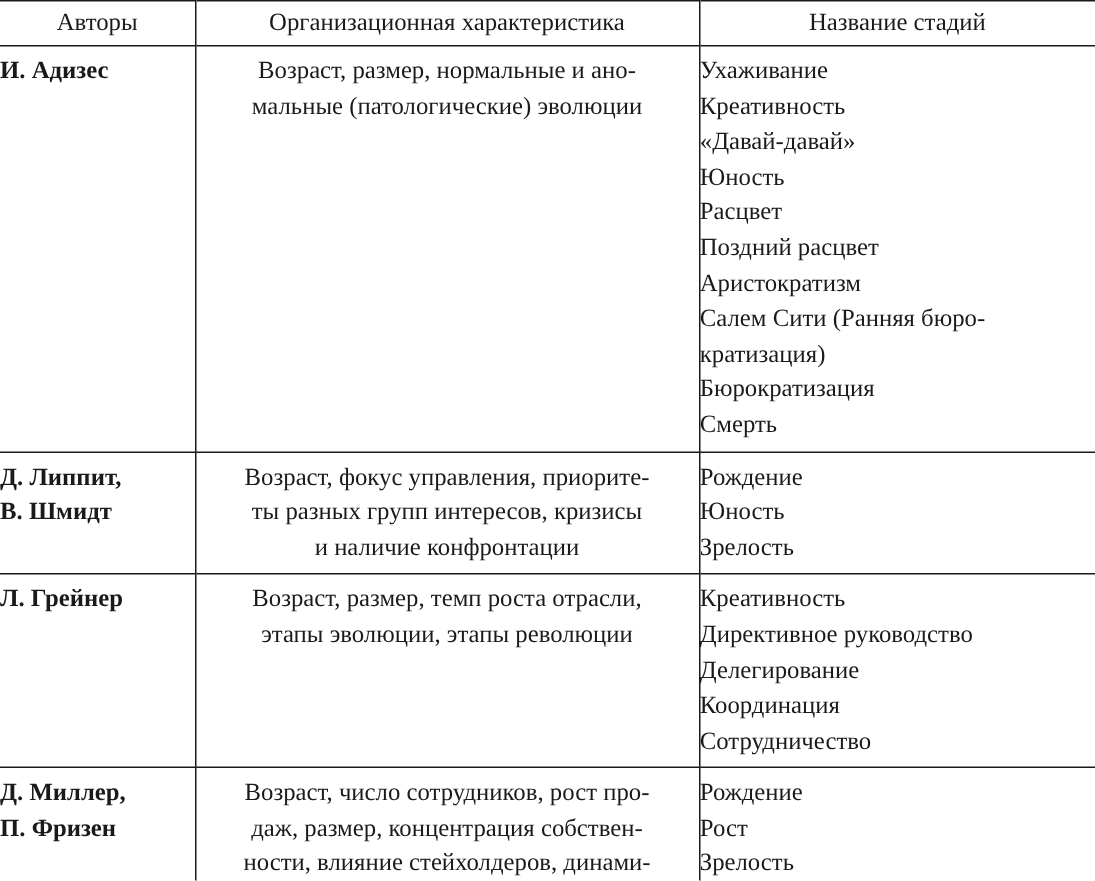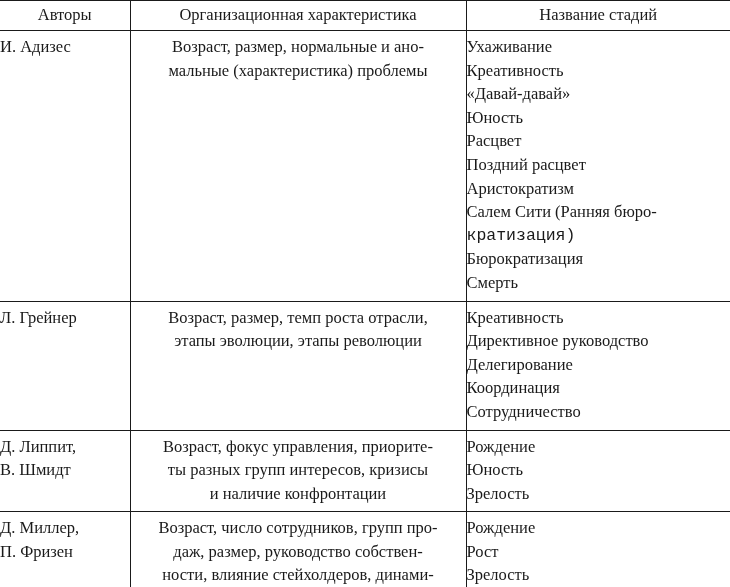--- a/index.html
+++ b/index.html
@@ -66,24 +66,24 @@
     border-right: 1.5px solid #1a1a1a;
     padding-left: 10px;
     padding-right: 8px;
     text-align: center;
   }
   td.cell-stages {
     padding-left: 10px;
     padding-right: 6px;
   }
 
-  .line { display: block; white-space: nowrap; }
+  .line { display: block; white-space: nowrap; font-weight: bold; }
   .para { display: block; }
   .stage { display: block; white-space: nowrap; font-family: Liberation Serif, serif; }
-  .stage-cont { display: block; white-space: nowrap; font-family: Liberation Mono, monospace; }
+  .stage-cont { display: block; white-space: nowrap; }
 </style>
 </head>
 <body>
 
 <div class="table-wrap">
   <table class="lifecycle-table">
     <colgroup>
       <col class="col-authors">
       <col class="col-chars">
       <col class="col-stages">
@@ -96,34 +96,51 @@
       </tr>
     </thead>
     <tbody>
 
       <tr class="data-row">
         <td class="cell-authors">
           <span class="line">И. Адизес</span>
         </td>
         <td class="cell-chars">
           <span class="para">Возраст, размер, нормальные и ано-</span>
-          <span class="para">мальные (характеристика) проблемы</span>
+          <span class="para">мальные (патологические) эволюции</span>
         </td>
         <td class="cell-stages">
           <span class="stage">Ухаживание</span>
           <span class="stage">Креативность</span>
           <span class="stage">«Давай-давай»</span>
           <span class="stage">Юность</span>
           <span class="stage">Расцвет</span>
           <span class="stage">Поздний расцвет</span>
           <span class="stage">Аристократизм</span>
           <span class="stage">Салем Сити (Ранняя бюро-</span>
           <span class="stage-cont">кратизация)</span>
           <span class="stage">Бюрократизация</span>
           <span class="stage">Смерть</span>
+        </td>
+      </tr>
+
+      <tr class="data-row">
+        <td class="cell-authors">
+          <span class="line">Д. Липпит,</span>
+          <span class="line">В. Шмидт</span>
+        </td>
+        <td class="cell-chars">
+          <span class="para">Возраст, фокус управления, приорите-</span>
+          <span class="para">ты разных групп интересов, кризисы</span>
+          <span class="para">и наличие конфронтации</span>
+        </td>
+        <td class="cell-stages">
+          <span class="stage">Рождение</span>
+          <span class="stage">Юность</span>
+          <span class="stage">Зрелость</span>
         </td>
       </tr>
 
       <tr class="data-row">
         <td class="cell-authors">
           <span class="line">Л. Грейнер</span>
         </td>
         <td class="cell-chars">
           <span class="para">Возраст, размер, темп роста отрасли,</span>
           <span class="para">этапы эволюции, этапы революции</span>
@@ -132,43 +149,26 @@
           <span class="stage">Креативность</span>
           <span class="stage">Директивное руководство</span>
           <span class="stage">Делегирование</span>
           <span class="stage">Координация</span>
           <span class="stage">Сотрудничество</span>
         </td>
       </tr>
 
       <tr class="data-row">
         <td class="cell-authors">
-          <span class="line">Д. Липпит,</span>
-          <span class="line">В. Шмидт</span>
-        </td>
-        <td class="cell-chars">
-          <span class="para">Возраст, фокус управления, приорите-</span>
-          <span class="para">ты разных групп интересов, кризисы</span>
-          <span class="para">и наличие конфронтации</span>
-        </td>
-        <td class="cell-stages">
-          <span class="stage">Рождение</span>
-          <span class="stage">Юность</span>
-          <span class="stage">Зрелость</span>
-        </td>
-      </tr>
-
-      <tr class="data-row">
-        <td class="cell-authors">
           <span class="line">Д. Миллер,</span>
           <span class="line">П. Фризен</span>
         </td>
         <td class="cell-chars">
-          <span class="para">Возраст, число сотрудников, групп про-</span>
-          <span class="para">даж, размер, руководство собствен-</span>
+          <span class="para">Возраст, число сотрудников, рост про-</span>
+          <span class="para">даж, размер, концентрация собствен-</span>
           <span class="para">ности, влияние стейхолдеров, динами-</span>
 
         </td>
         <td class="cell-stages">
           <span class="stage">Рождение</span>
           <span class="stage">Рост</span>
           <span class="stage">Зрелость</span>
 
         </td>
       </tr>

